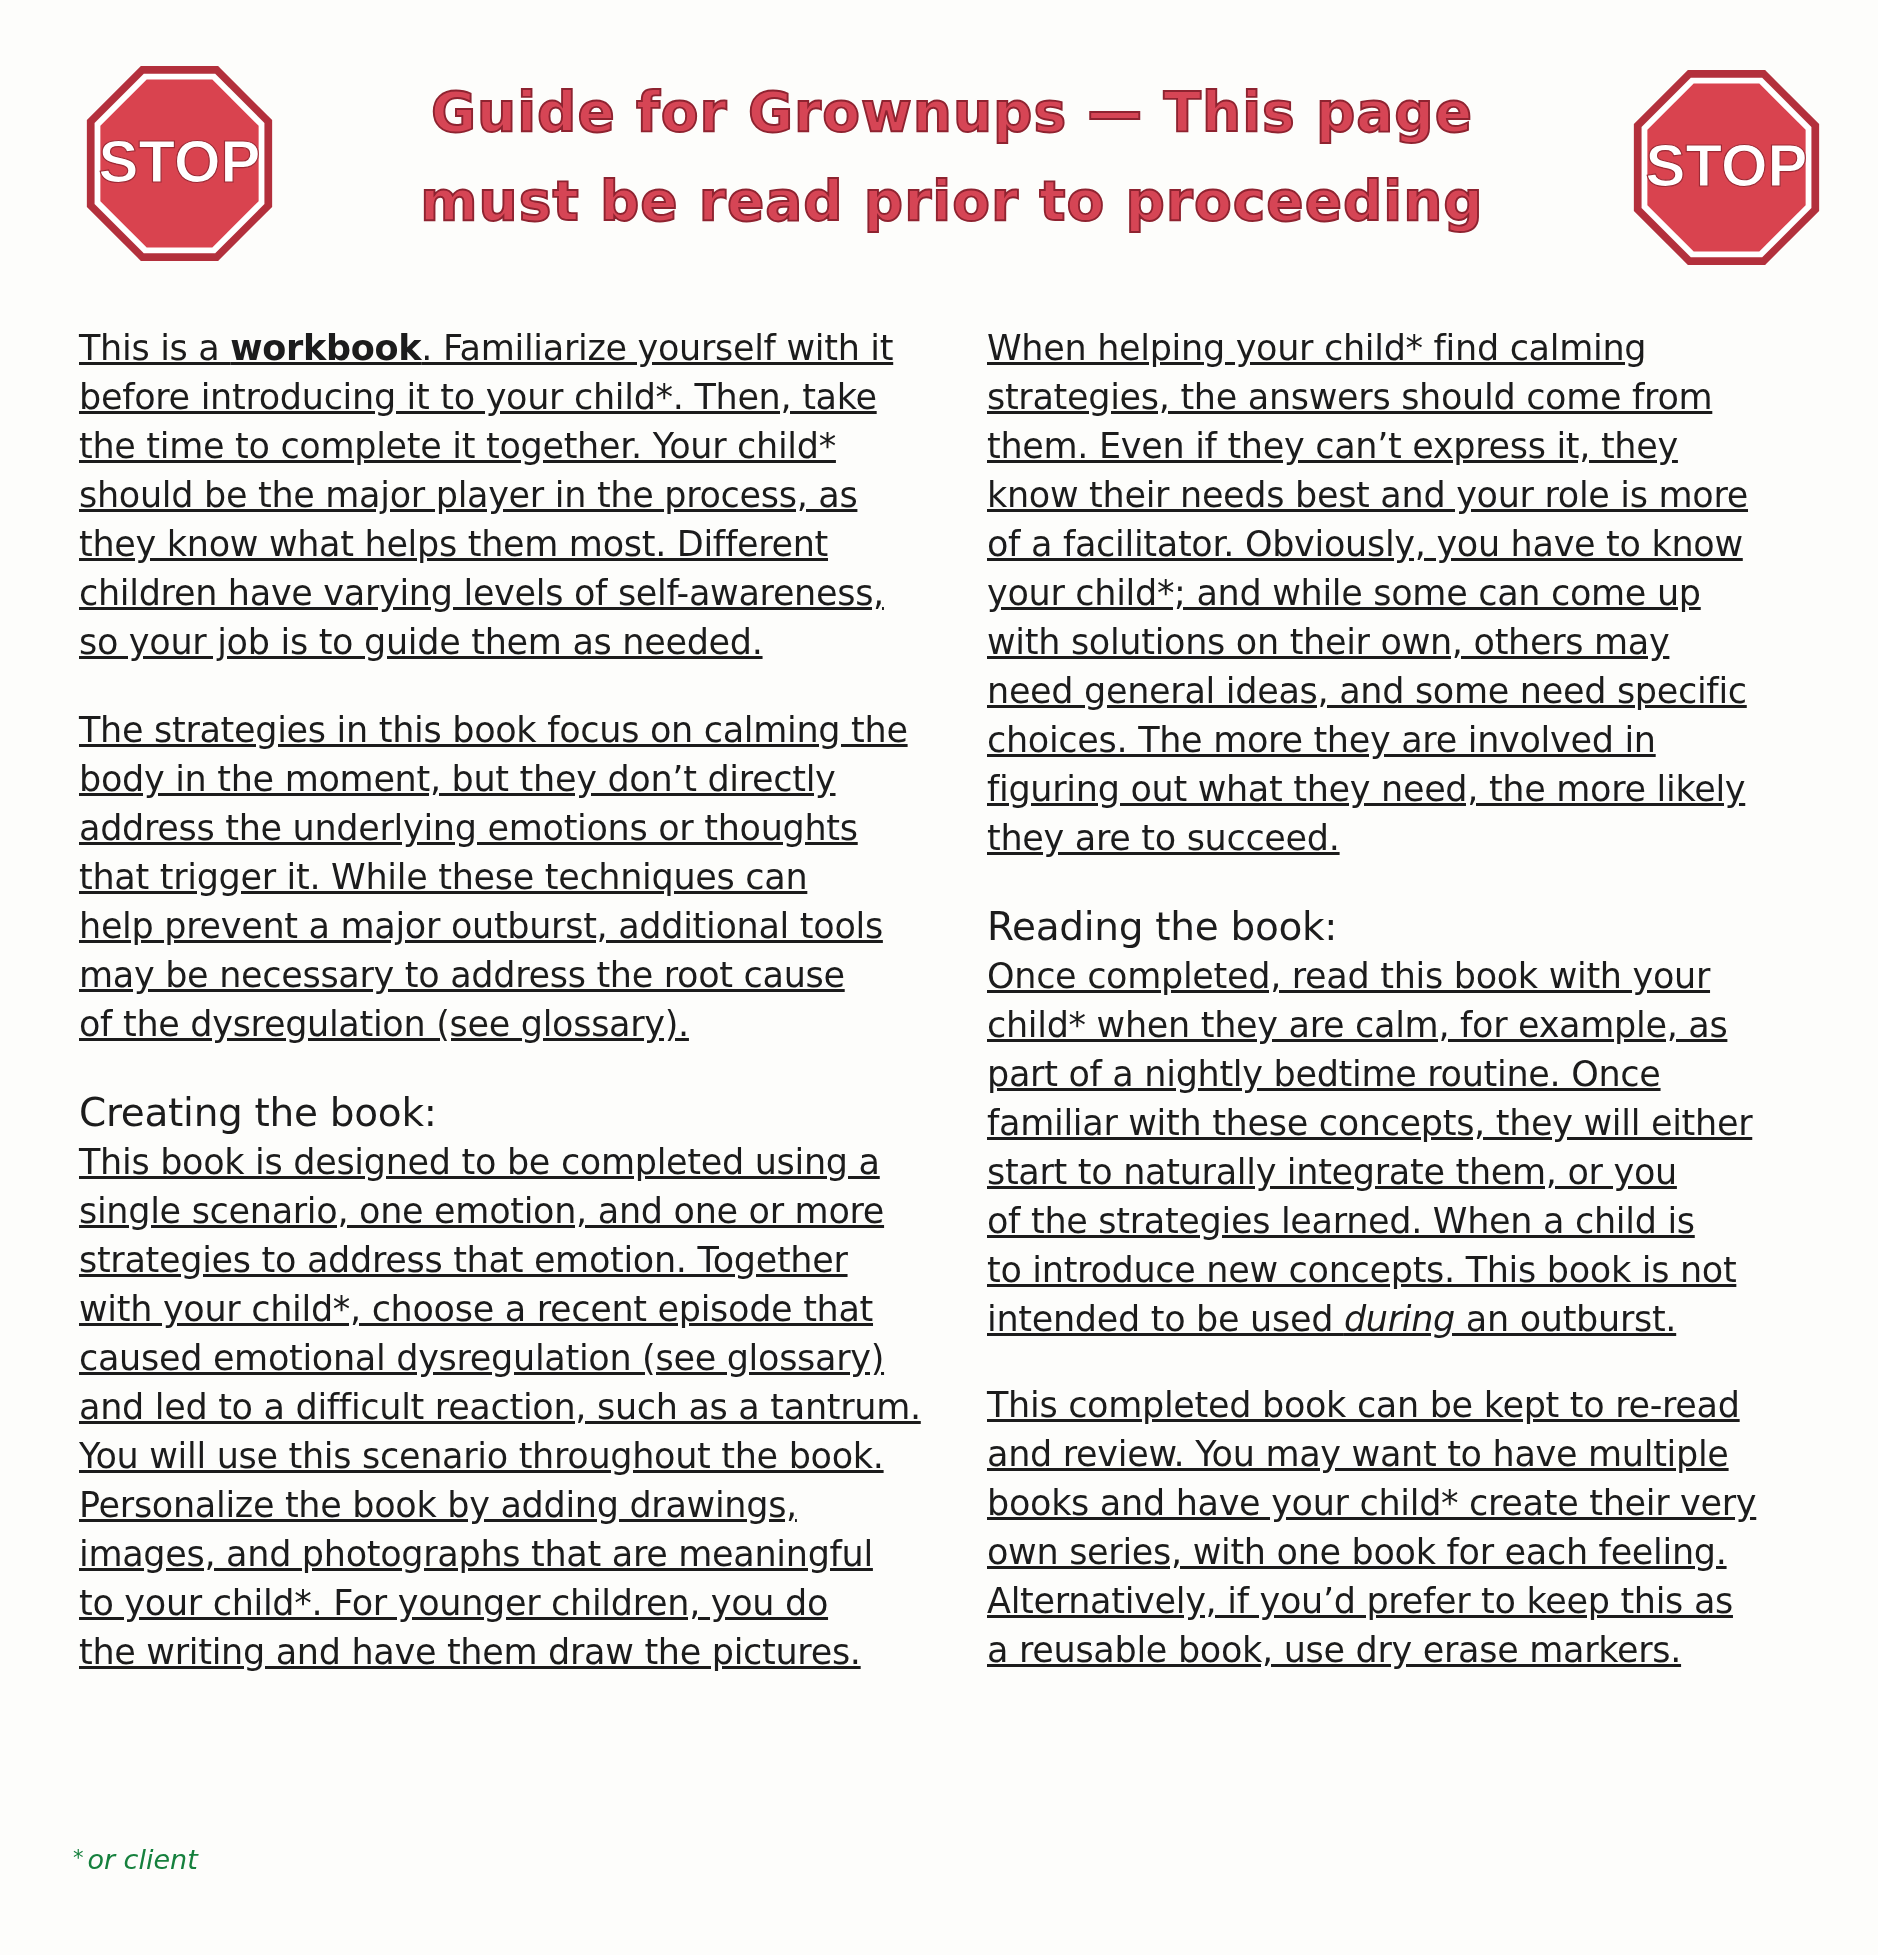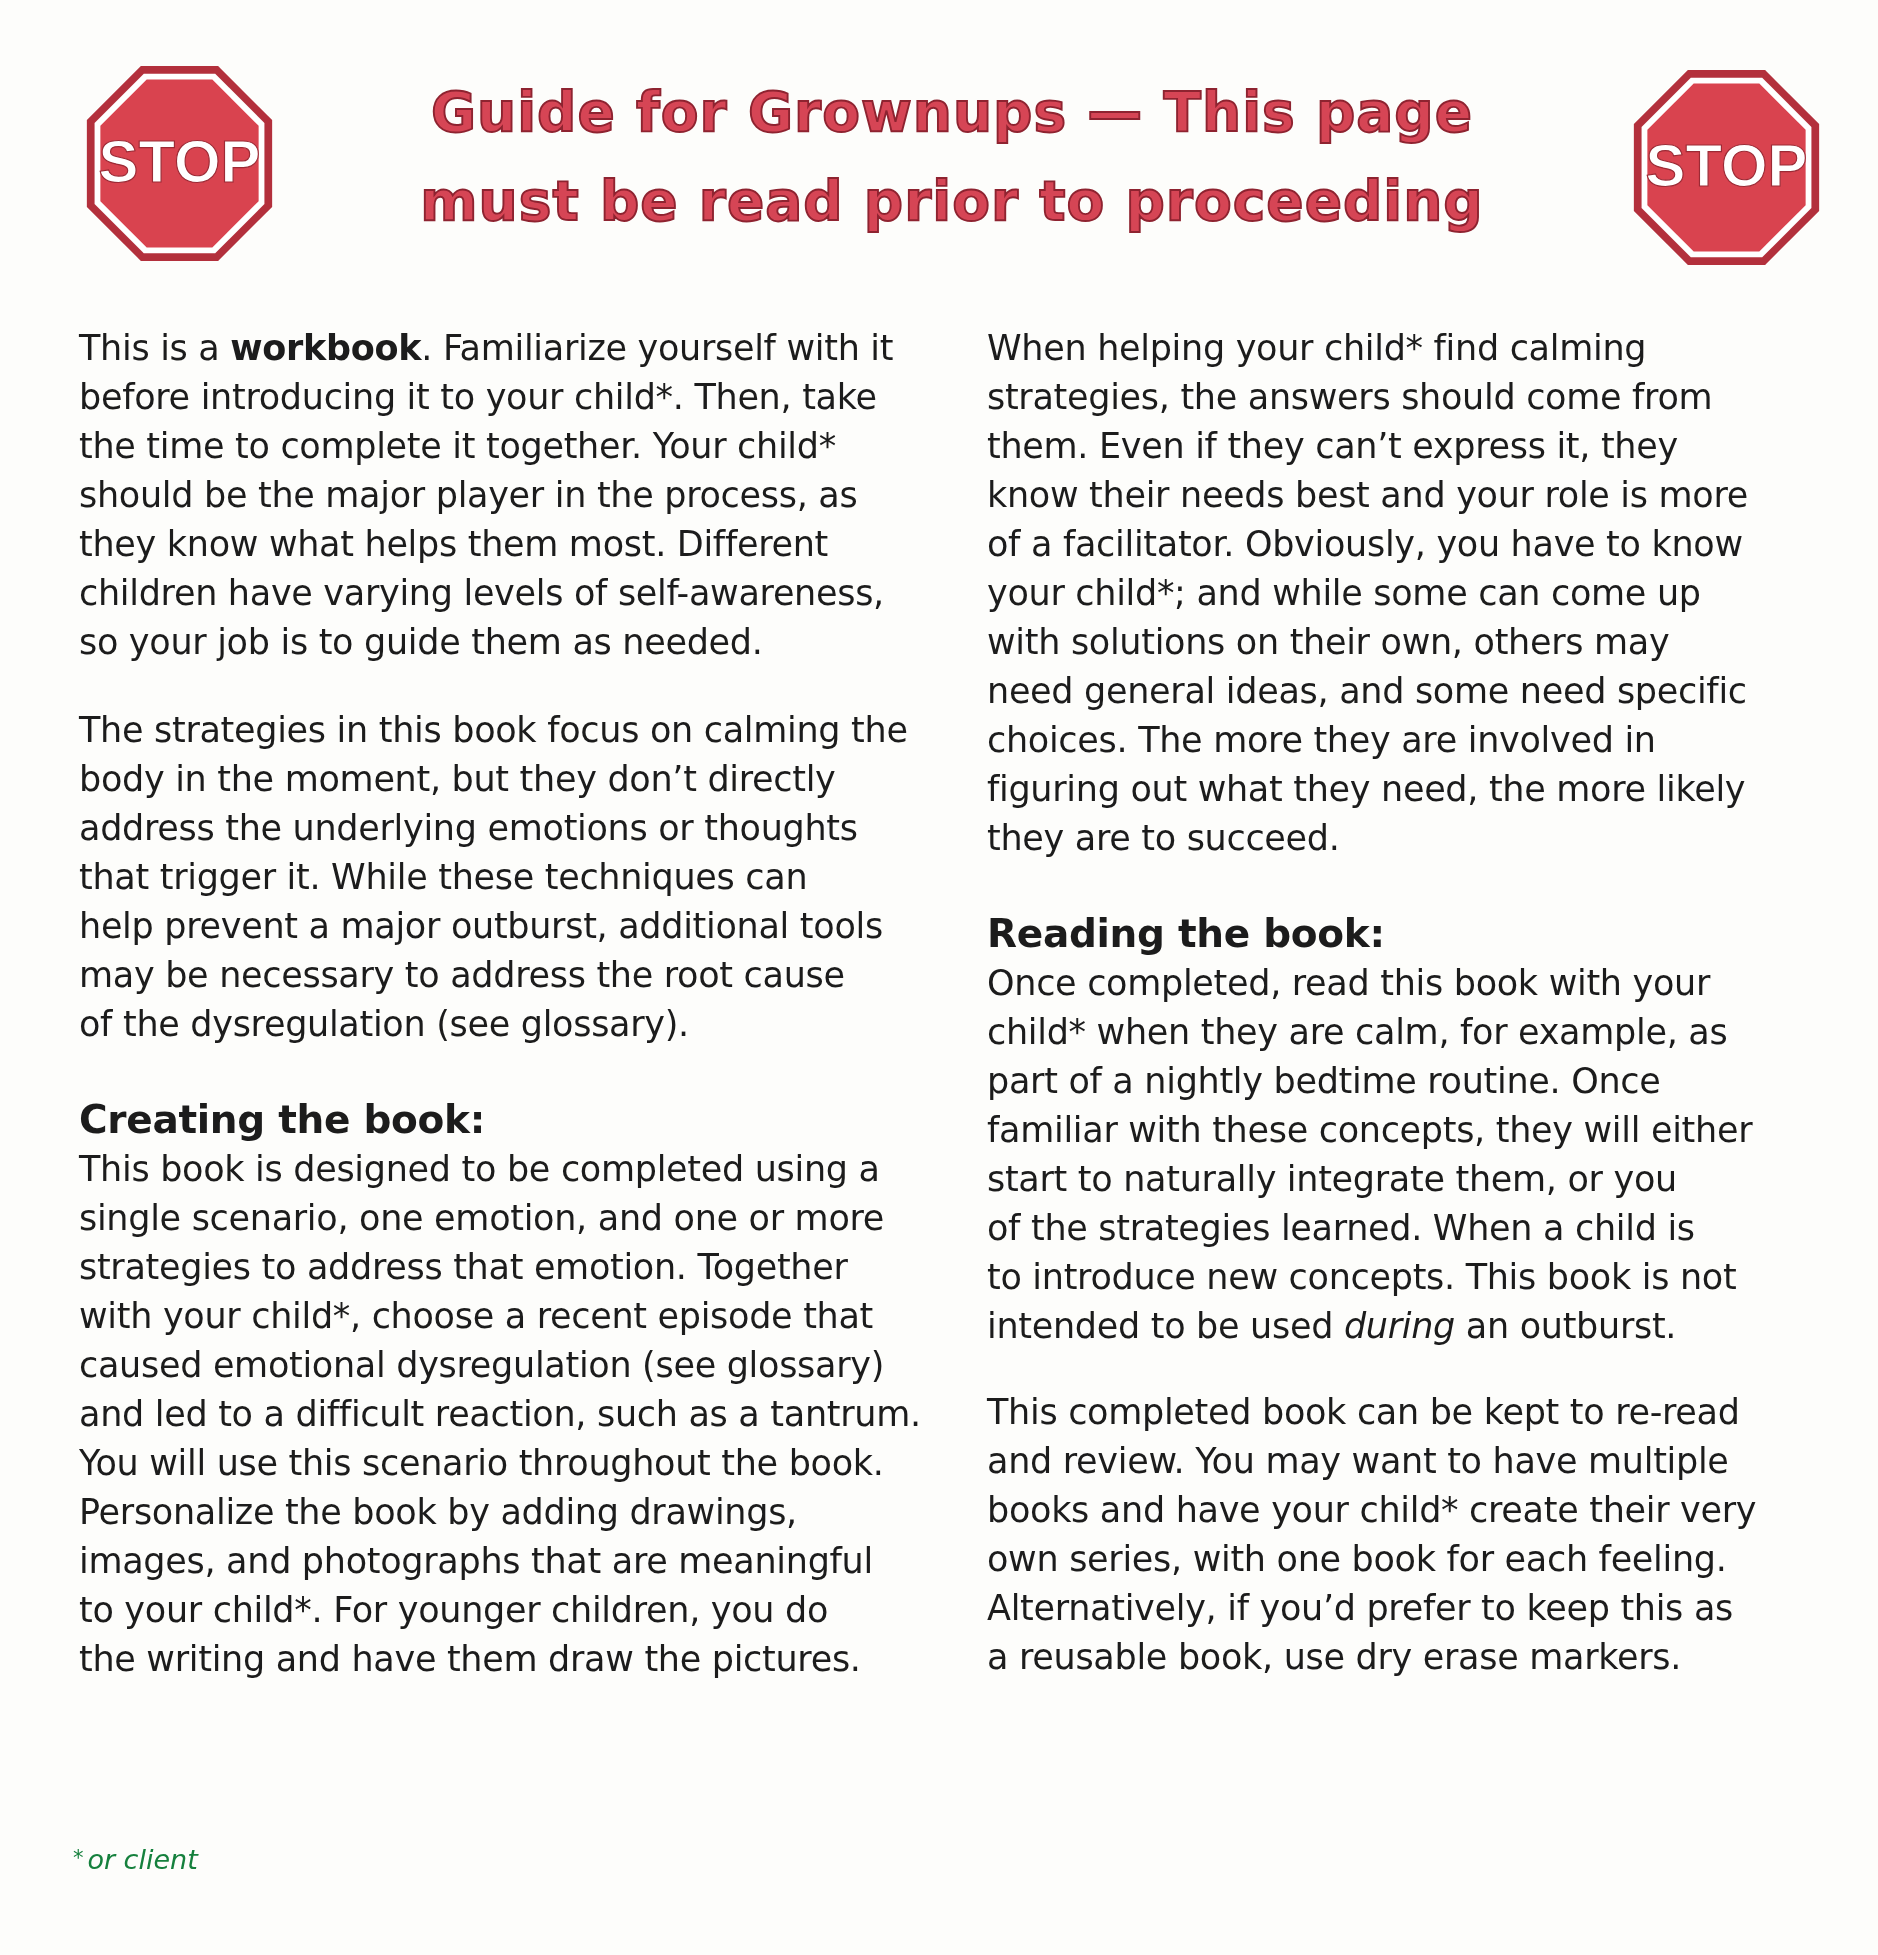--- a/index.html
+++ b/index.html
@@ -60,30 +60,30 @@
       font-family: "DejaVu Sans", sans-serif;
       font-size: 35px;
       line-height: 49px;
       color: #1c1c1c;
       letter-spacing: -0.3px;
     }
     .col-left { left: 79px; width: 869px; }
     .col-right { left: 987px; width: 850px; }
 
     .para { margin: 0; }
-    .para-line { display: block; white-space: nowrap; }
+    .para-line { display: block; white-space: nowrap; text-decoration: underline; }
     .gap { height: 39px; }
     .gap-sm { height: 37px; }
 
     .heading {
       display: block;
-      font-weight: bold;
+      font-weight: normal;
       font-size: 39px;
       line-height: 50px;
-      margin-top: 7px;
+      margin-top: 0;
       white-space: nowrap;
     }
     b.strong { font-weight: bold; }
     i.em { font-style: italic; }
 
     .footnote {
       position: absolute;
       left: 73px;
       top: 1844px;
       font-family: "DejaVu Sans", sans-serif;

